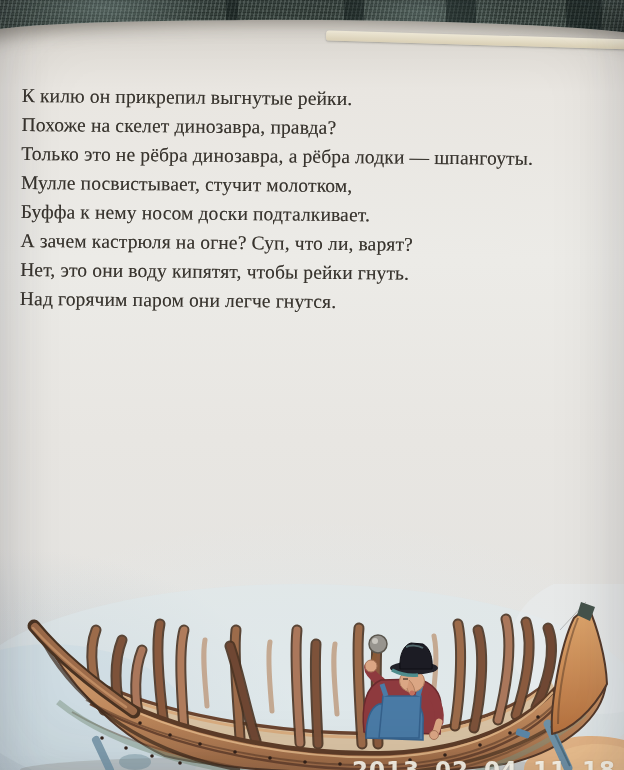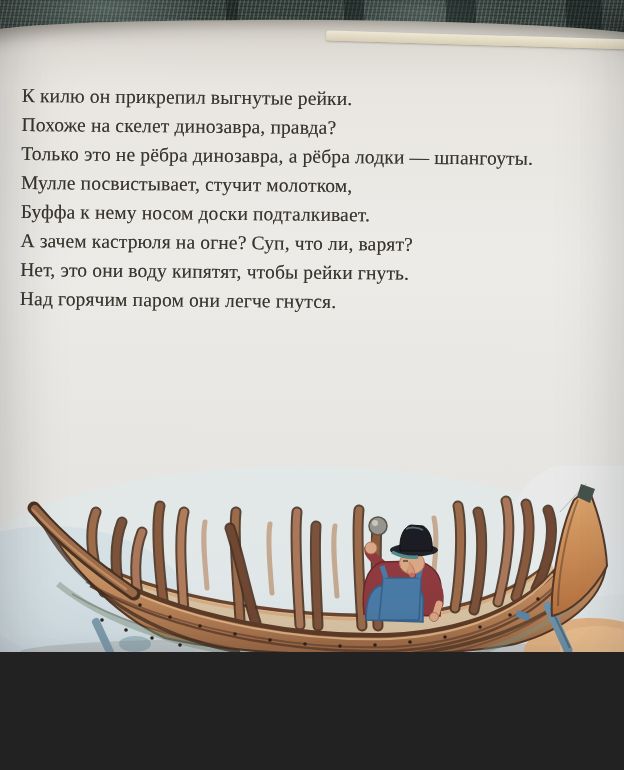--- a/index.html
+++ b/index.html
@@ -1,17 +1,17 @@
 <!DOCTYPE html>
 <html><head>
 <meta charset="utf-8">
 <style>
   html,body{margin:0;padding:0;background:#222;}
   .shot{
-    position:relative;width:624px;height:652px;overflow:hidden;
+    position:relative;width:624px;height:770px;overflow:hidden;
     background:#e7e4df;font-family:"Liberation Serif","DejaVu Serif",serif;
   }
   
   .fabric{
     position:absolute;left:0;top:0;width:624px;height:64px;z-index:1;
     background-color:#39443f;
     background-image:
       radial-gradient(150px 45px at 105px 8px, rgba(165,190,186,.30), transparent 70%),
       radial-gradient(130px 40px at 420px 12px, rgba(160,185,182,.26), transparent 70%),
       radial-gradient(90px 55px at 640px 34px, rgba(0,0,0,.38), transparent 70%),

